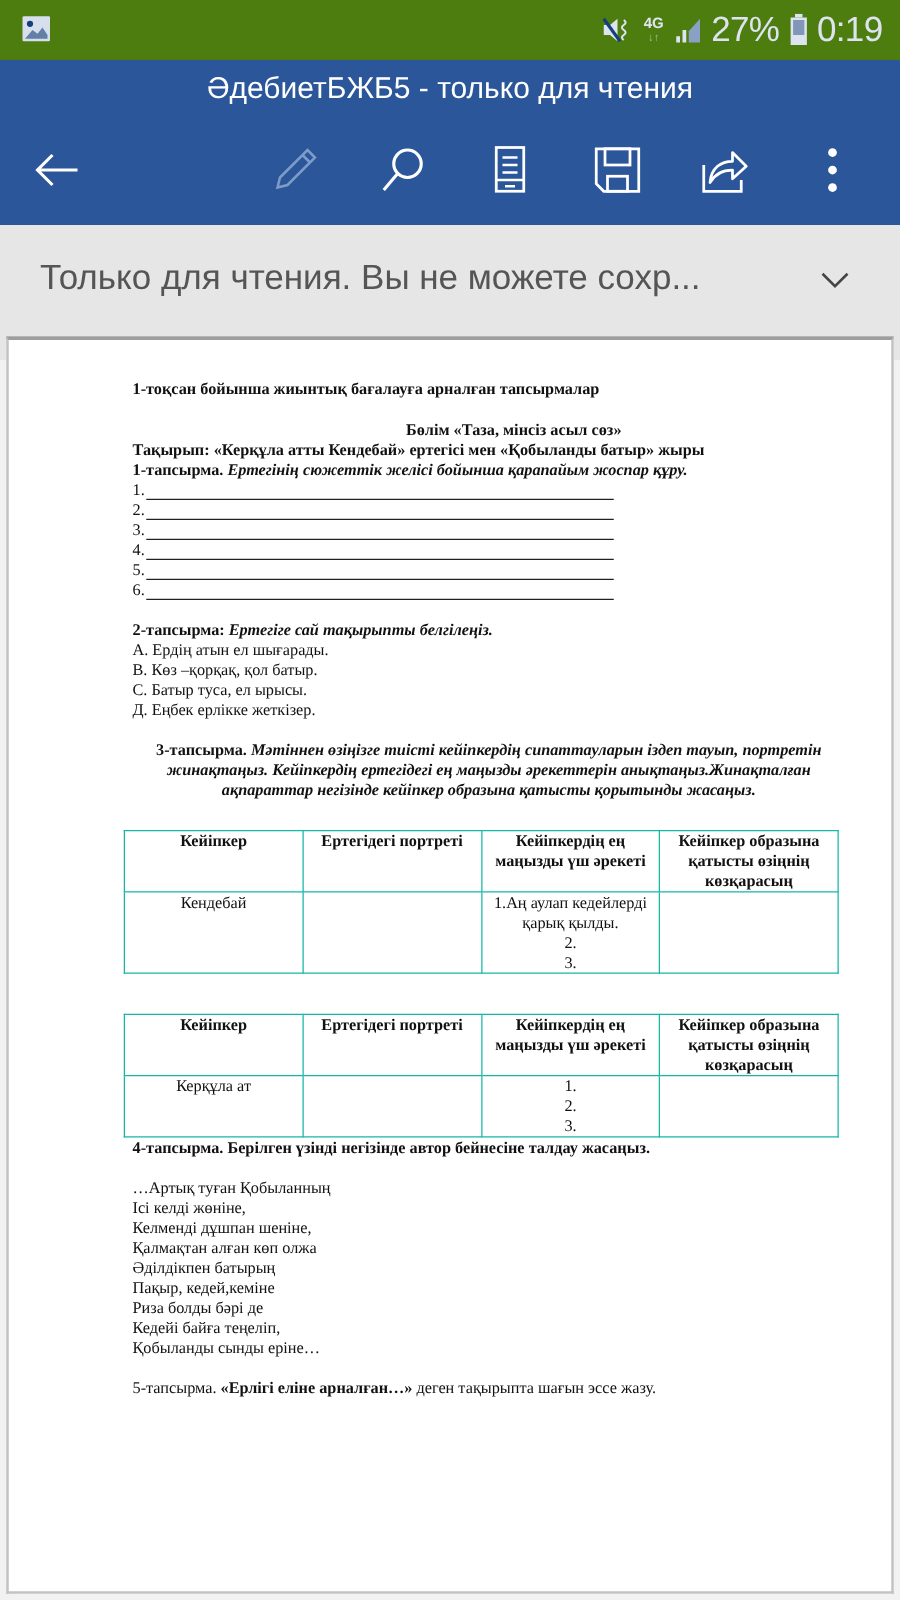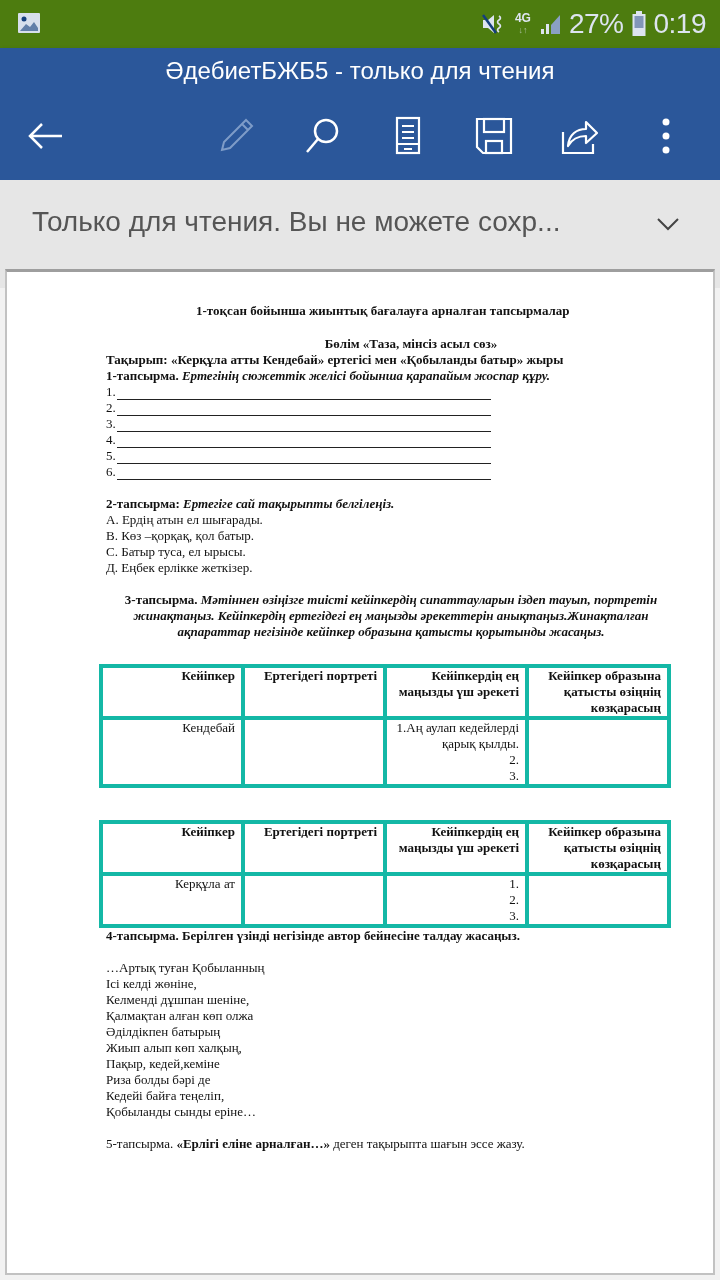--- a/index.html
+++ b/index.html
@@ -25,21 +25,21 @@
   .page { position: absolute; left: 5px; top: 269px; width: 710px; height: 1006px; background: #fff; border: 2px solid #c2c2c2; border-top: 3px solid #9e9e9e; }
 
   .doc { position: absolute; left: 106px; top: 300px; width: 570px; font-family: "Liberation Serif", serif; font-size: 13px; color: #111; line-height: 16px; }
   .b { font-weight: bold; }
   .bi { font-weight: bold; font-style: italic; }
   .center { text-align: center; }
   .blank-line { display: flex; align-items: flex-end; height: 16px; }
   .blank-line .rule { border-bottom: 1px solid #222; width: 374px; height: 12px; margin-left: 1px; }
 
   table.kt { border-collapse: collapse; width: 572px; margin-left: -7px; table-layout: fixed; font-family: "Liberation Serif", serif; font-size: 13px; line-height: 16px; }
-  table.kt td, table.kt th { border: 4px solid #14b8a6; vertical-align: top; padding: 0 6px; text-align: right; }
+  table.kt td, table.kt th { border: 1px solid #14b8a6; vertical-align: top; padding: 0 6px; text-align: center; }
   table.kt th { font-weight: bold; }
 </style>
 </head>
 <body>
 
 <div class="status-bar">
   <svg class="gallery" viewBox="0 0 24 22">
     <rect x="1" y="1" width="22" height="20" rx="1" fill="#d7dfec"></rect>
     <circle cx="7" cy="7" r="2.5" fill="#143f7c"></circle>
     <path d="M3 19 L9 12 L13 15 L17 10 L21 16 L21 19 Z" fill="#143f7c" opacity=".6"></path>
@@ -124,21 +124,21 @@
 <div class="notice-bar">
   <div class="notice-text">Только для чтения. Вы не можете сохр...</div>
   <svg class="notice-chevron" viewBox="0 0 32 32">
     <path d="M6 11 L16 21 L26 11" fill="none" stroke="#444" stroke-width="2"></path>
   </svg>
 </div>
 
 <div class="page"></div>
 
 <div class="doc">
-  <div class="b" style="margin-left:90px; margin-top:3px;">1-тоқсан бойынша жиынтық бағалауға арналған тапсырмалар</div>
+  <div class="b" style="margin-top:3px;">1-тоқсан бойынша жиынтық бағалауға арналған тапсырмалар</div>
   <div class="b center" style="margin-top:17px; margin-left:40px;">Бөлім «Таза, мінсіз асыл сөз»</div>
   <div class="b">Тақырып: «Керқұла атты Кендебай» ертегісі мен «Қобыланды батыр» жыры</div>
 
   <div>
     <span class="b">1-тапсырма.</span><span class="bi"> Ертегінің сюжеттік желісі бойынша қарапайым жоспар құру.</span>
   </div>
   <div>
     <div class="blank-line">
         <span>1.</span>
         <span class="rule"></span>
@@ -220,21 +220,20 @@
     </table>
 
   <div class="b">4-тапсырма. Берілген үзінді негізінде автор бейнесіне талдау жасаңыз.</div>
 
   <div style="margin-top:16px;">
     <div>…Артық туған Қобыланның</div>
     <div>Ісі келді жөніне,</div>
     <div>Келменді дұшпан шеніне,</div>
     <div>Қалмақтан алған көп олжа</div>
     <div>Әділдікпен батырың</div>
-    <div>Жиып алып көп халқың,</div>
     <div>Пақыр, кедей,кеміне</div>
     <div>Риза болды бәрі де</div>
     <div>Кедейі байға теңеліп,</div>
     <div>Қобыланды сынды еріне…</div>
   </div>
 
   <div style="margin-top:16px;">
     <span>5-тапсырма. </span><span class="b">«Ерлігі еліне арналған…»</span><span> деген тақырыпта шағын эссе жазу.</span>
   </div>
 </div>

